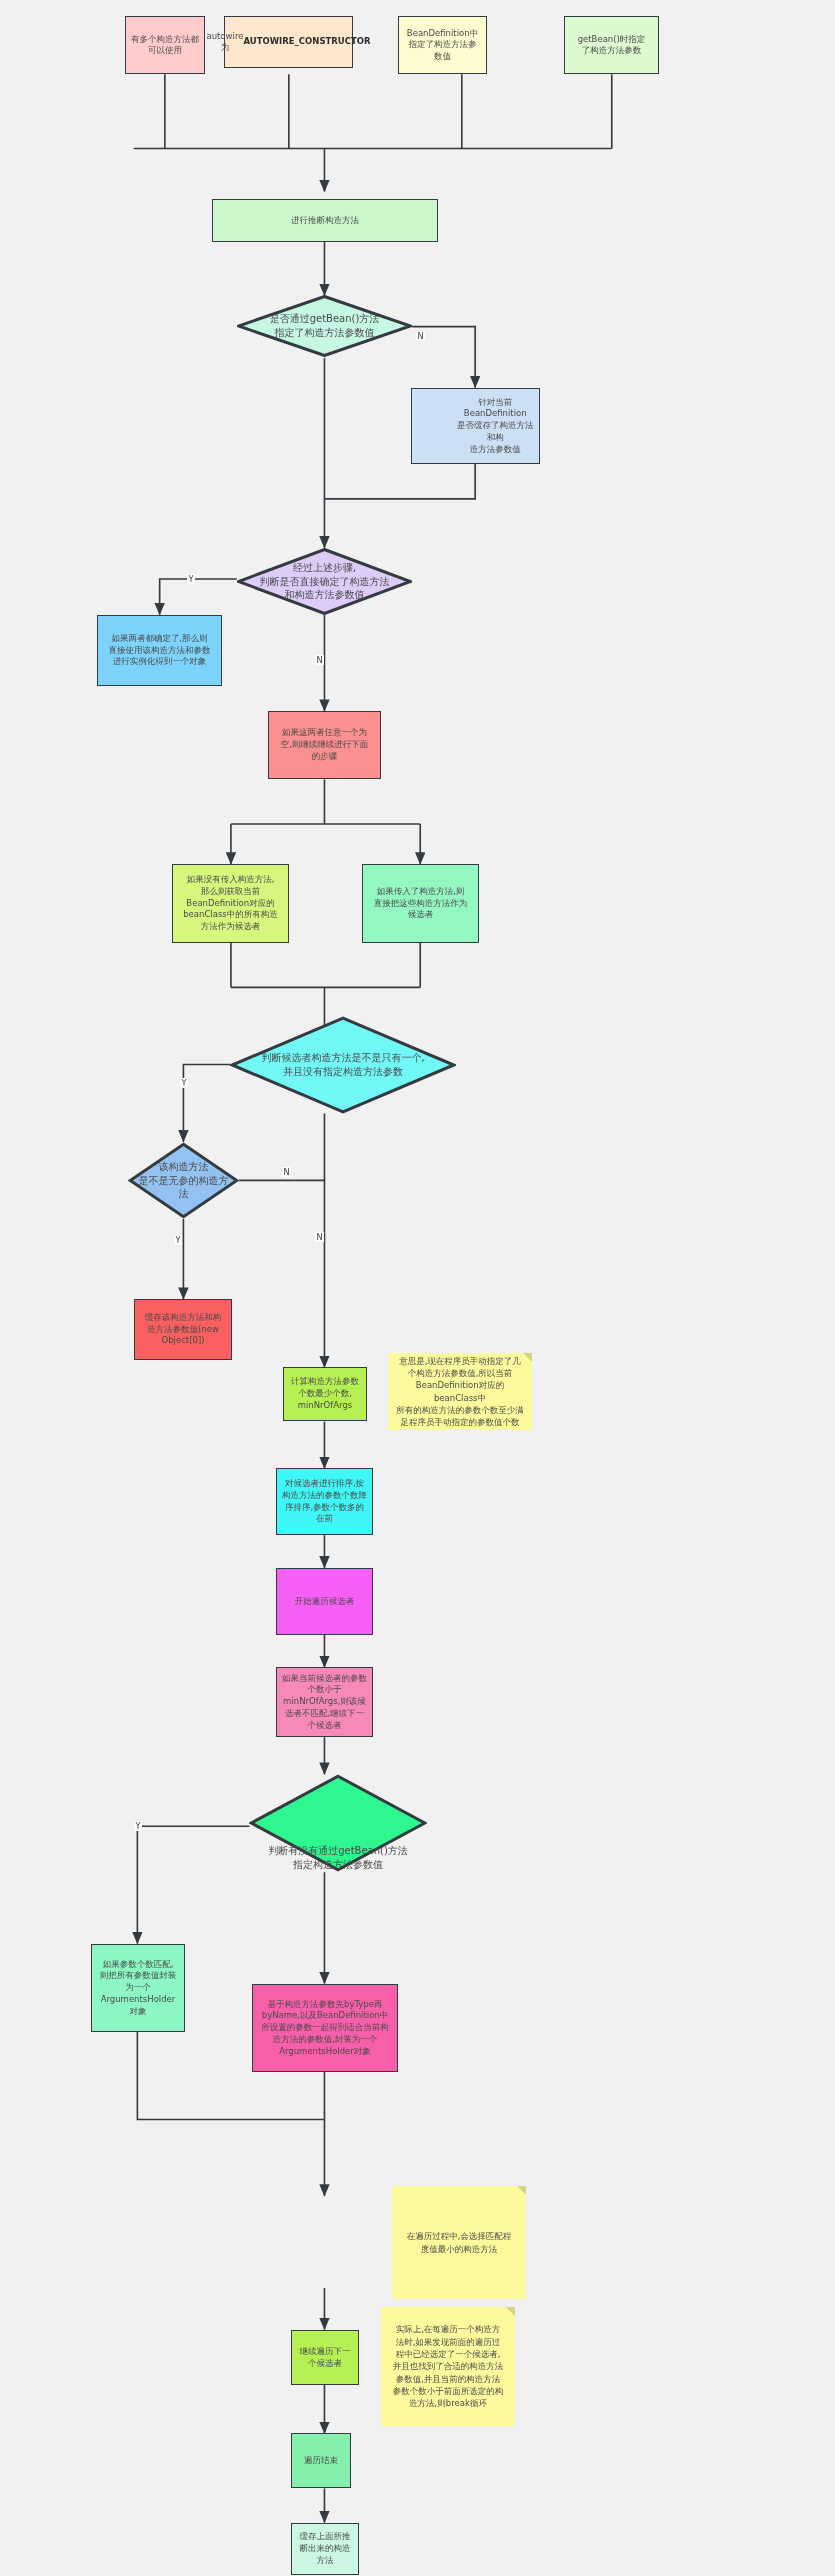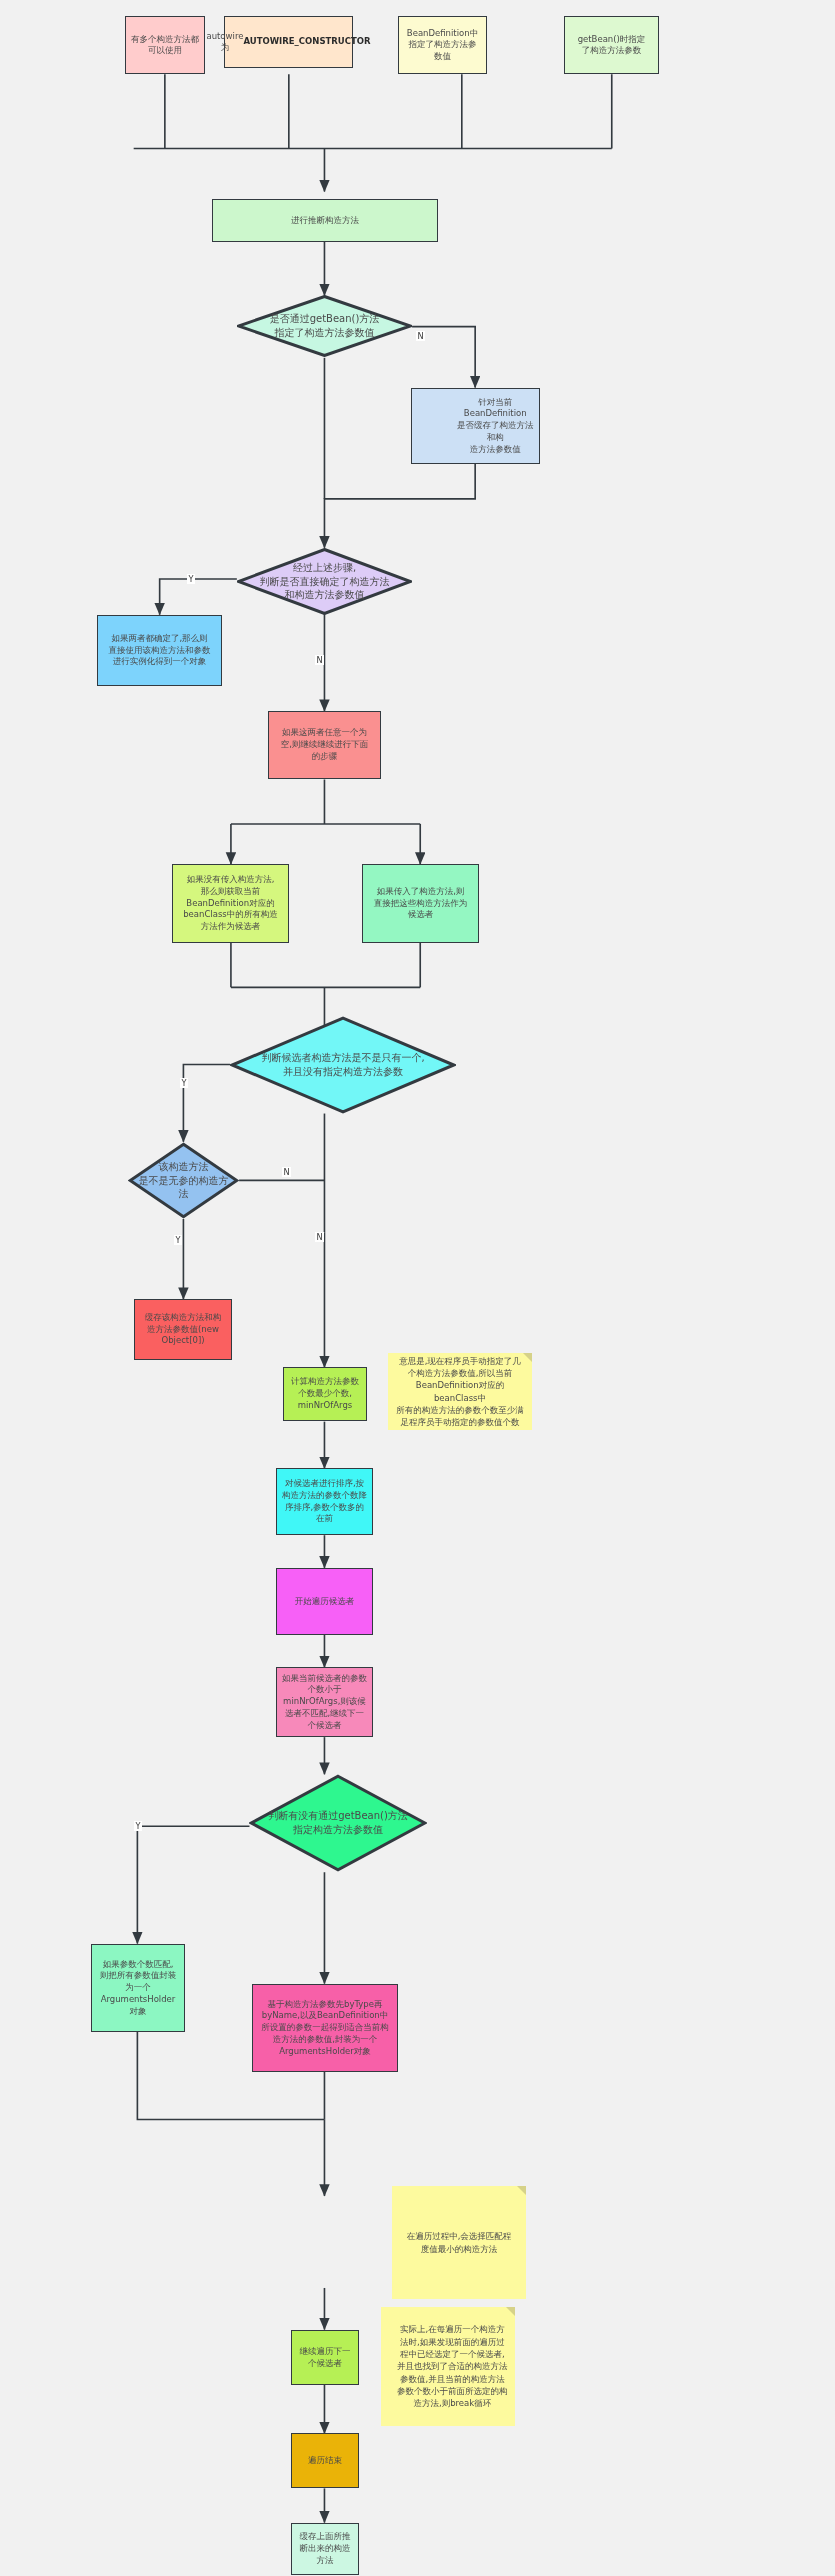--- a/index.html
+++ b/index.html
@@ -274,21 +274,21 @@
 在前</div>
 
   <div class="node" style="left:276px; top:1568px; width:97px; height:67px; background:#f760f7;">开始遍历候选者</div>
 
   <div class="node" style="left:276px; top:1667px; width:97px; height:70px; background:#f789ba;">如果当前候选者的参数
 个数小于
 minNrOfArgs,则该候
 选者不匹配,继续下一
 个候选者</div>
 
-  <div class="diamond" style="left:249px; top:1774px; width:178px; height:98px;">
+  <div class="diamond" style="left:249px; top:1774px; width:178px; height:98px;align-items:flex-end;">
     <svg class="shape" viewBox="0 0 240 132" preserveAspectRatio="none">
       <polygon points="120,3 237,66 120,129 3,66" fill="#2ef78f" stroke="#333a40" stroke-width="3" vector-effect="non-scaling-stroke"></polygon>
     </svg>
     <span class="dlabel">判断有没有通过getBean()方法
 指定构造方法参数值</span>
   </div>
   <div class="edge-label" style="left:134px; top:1821px;">Y</div>
 
   <div class="node" style="left:91px; top:1944px; width:94px; height:88px; background:#8cf7c2;">如果参数个数匹配,
 则把所有参数值封装
@@ -305,31 +305,31 @@
 
   <div class="note" style="left:392px; top:2186px; width:134px; height:113px;">
     <span class="fold"></span>
     <span>在遍历过程中,会选择匹配程
 度值最小的构造方法</span>
   </div>
 
   <div class="node" style="left:291px; top:2330px; width:68px; height:55px; background:#b6f055;">继续遍历下一
 个候选者</div>
 
-  <div class="note" style="left:381px; top:2307px; width:134px; height:119px;justify-content:flex-end;">
+  <div class="note" style="left:381px; top:2307px; width:134px; height:119px;">
     <span class="fold"></span>
     <span>实际上,在每遍历一个构造方
 法时,如果发现前面的遍历过
 程中已经选定了一个候选者,
 并且也找到了合适的构造方法
 参数值,并且当前的构造方法
 参数个数小于前面所选定的构
 造方法,则break循环</span>
   </div>
 
-  <div class="node" style="left:291px; top:2433px; width:68px; height:55px; background:#eab308;">遍历结束</div>
+  <div class="node" style="left:291px; top:2433px; width:60px; height:55px; background:#86efac;">遍历结束</div>
 
   <div class="node" style="left:291px; top:2523px; width:68px; height:52px; background:#ccf7e2;">缓存上面所推
 断出来的构造
 方法</div>
 
 </div>
 
 
 </body></html>

